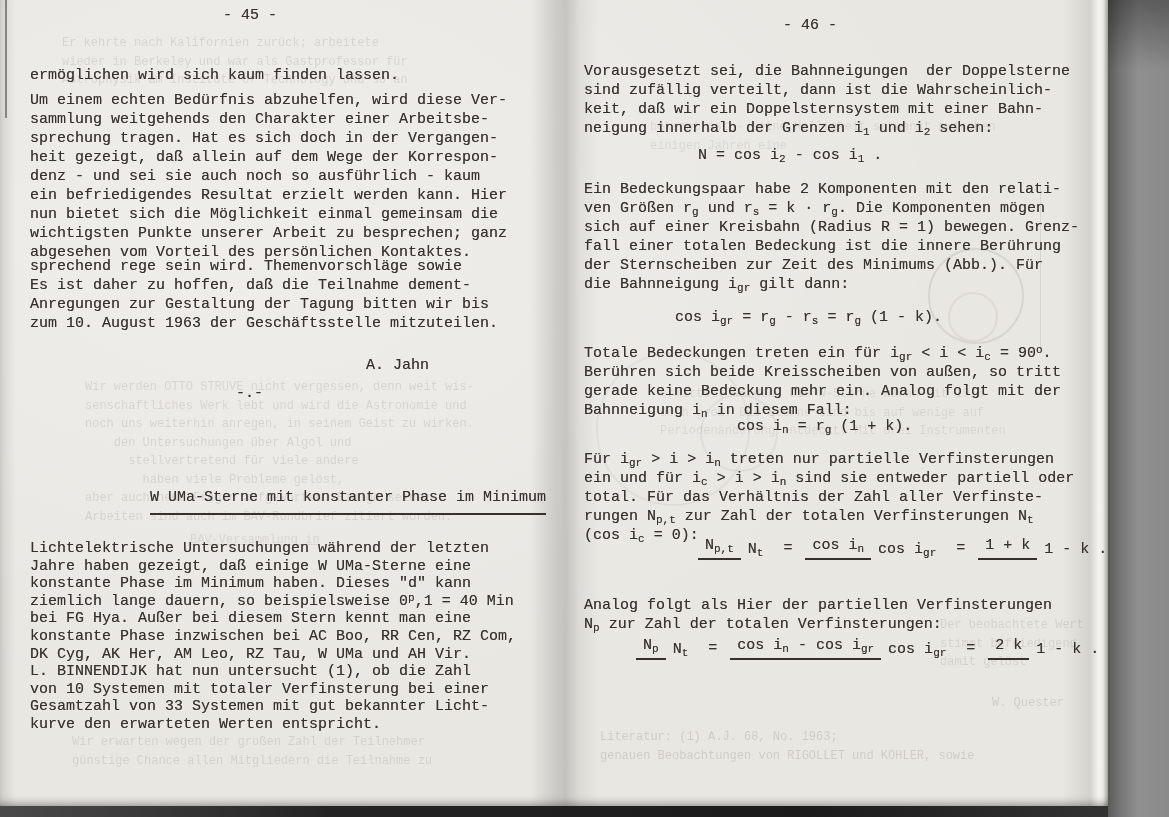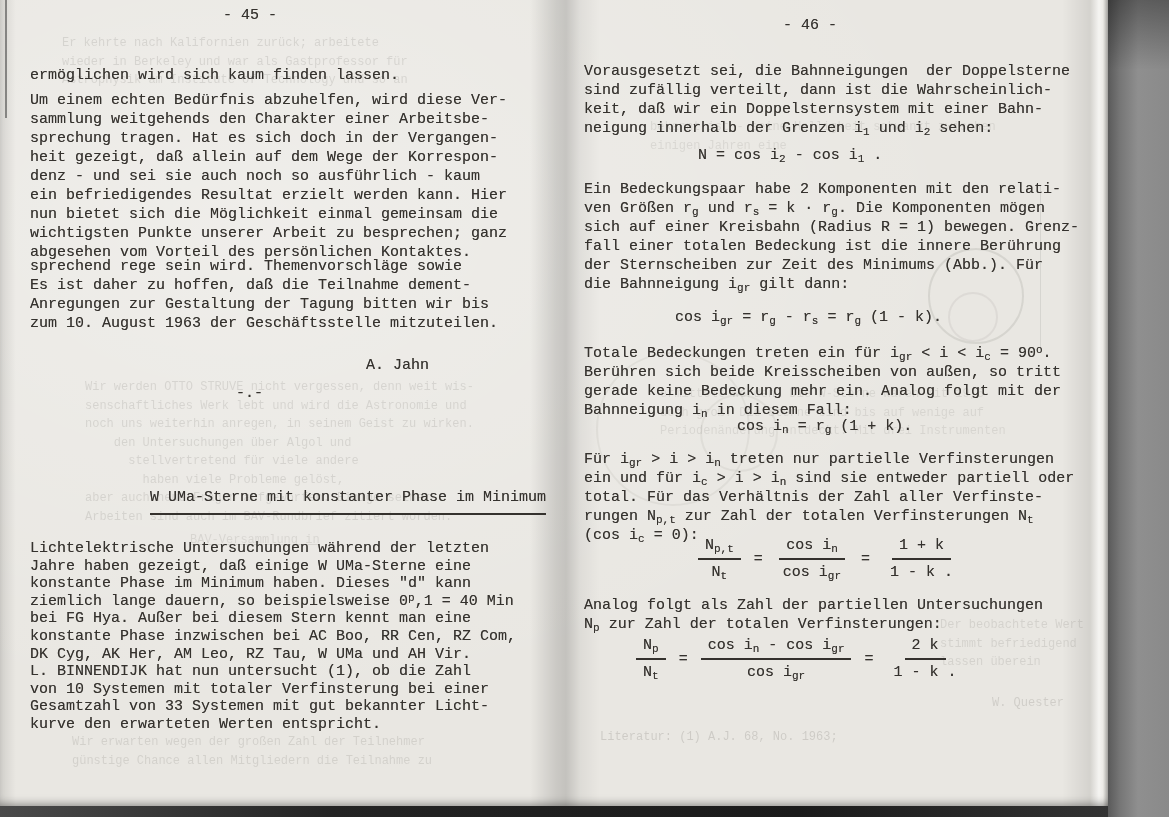--- a/index.html
+++ b/index.html
@@ -59,21 +59,21 @@
   .p-r2{left:584px;top:180px;}
   .f-r2{left:675px;top:308px;}
   .p-r3{left:584px;top:344px;}
   .f-r3{left:737px;top:417px;}
   .p-r4{left:584px;top:450px;}
   .f-r4{left:698px;top:536px;}
   .p-r5{left:584px;top:596px;}
   .f-r5{left:636px;top:636px;}
 
   .fracrow{display:flex;align-items:center;gap:13px;font-size:15px;}
-  .frac{display:inline-flex;flex-direction:column;align-items:center;}
+  .frac{display:inline-flex;flex-direction:row;align-items:center;}
   .frac .num{padding:0 7px 3px;border-bottom:2px solid #35322e;white-space:pre;}
   .frac .den{padding:3px 7px 0;white-space:pre;}
 
   
   .ghost{position:absolute;font-size:12px;line-height:18.5px;white-space:pre;
          color:#45423c;opacity:.13;filter:blur(.6px);}
   .g-lt{left:62px;top:34px;}
   .g-lm{left:60px;top:378px;margin-left:25px;}
   .g-lv{left:190px;top:531px;opacity:.11;text-decoration:underline;}
   .g-lb{left:72px;top:733px;}
@@ -93,23 +93,23 @@
 <body>
 
 <div class="spread">
 
   <div class="ghost g-lt"><div class="tline">Er kehrte nach Kalifornien zurück; arbeitete</div><div class="tline">wieder in Berkeley und war als Gastprofessor für</div><div class="tline">Astrophysik am Institute of Technology und so an</div></div>
   <div class="ghost g-lm"><div class="tline">Wir werden OTTO STRUVE nicht vergessen, denn weit wis-</div><div class="tline">senschaftliches Werk lebt und wird die Astronomie und</div><div class="tline">noch uns weiterhin anregen, in seinem Geist zu wirken.</div><div class="tline">    den Untersuchungen über Algol und</div><div class="tline">      stellvertretend für viele andere</div><div class="tline">        haben viele Probleme gelöst,</div><div class="tline">aber auch neue Fragen aufgeworfen. Einige seiner</div><div class="tline">Arbeiten sind auch im BAV-Rundbrief zitiert worden.</div></div>
   <div class="ghost g-lv">BAV-Versammlung in</div>
   <div class="ghost g-lb"><div class="tline">Wir erwarten wegen der großen Zahl der Teilnehmer</div><div class="tline">günstige Chance allen Mitgliedern die Teilnahme zu</div></div>
   <div class="ghost g-rt"><div class="tline">bekannt ist - seine Helligkeit schwankt zwischen</div><div class="tline">einigen Jahren eine</div></div>
   <div class="ghost g-rm"><div class="tline">ermittelt werden. Die W-Sterne waren mit 19,6</div><div class="tline">doch groß. Die Sterne sind bis auf wenige auf</div><div class="tline">Periodenänderung entdeckt. Mit drei Instrumenten</div></div>
-  <div class="ghost g-rd"><div class="tline">Der beobachtete Wert</div><div class="tline">stimmt befriedigend</div><div class="tline">lassen überein</div></div>
+  <div class="ghost g-rd"><div class="tline">Der beobachtete Wert</div><div class="tline">stimmt befriedigend</div><div class="tline">damit gelöst</div></div>
   <div class="ghost g-ra">W. Quester</div>
-  <div class="ghost g-rb"><div class="tline">Literatur: (1) A.J. 68, No. 1963;</div></div>
+  <div class="ghost g-rb"><div class="tline">Literatur: (1) A.J. 68, No. 1963;</div><div class="tline">genauen Beobachtungen von RIGOLLET und KOHLER, sowie</div></div>
   <div class="gcirc gc1"></div>
   <div class="gcirc gc2"></div>
   <div class="gcirc gc3"></div>
   <div class="gcirc gc4"></div>
   <div class="gline"></div>
   <div class="edge-line"></div>
 
   <section>
     <div class="txt pno-l">- 45 -</div>
     <div class="txt p-l1"><div class="tline">ermöglichen wird sich kaum finden lassen.</div></div>
@@ -141,21 +141,21 @@
         <span class="num">cos i<sub>n</sub></span>
         <span class="den">cos i<sub>gr</sub></span>
       </span>
       <span>=</span>
       <span class="frac">
         <span class="num">1 + k</span>
         <span class="den">1 - k .</span>
       </span>
     </div>
 
-    <div class="txt p-r5"><div class="tline">Analog folgt als Zahl der partiellen Untersuchungen</div><div class="tline">N<sub>p</sub> zur Zahl der totalen Verfinsterungen:</div></div>
+    <div class="txt p-r5"><div class="tline">Analog folgt als Hier der partiellen Verfinsterungen</div><div class="tline">N<sub>p</sub> zur Zahl der totalen Verfinsterungen:</div></div>
 
     <div class="txt f-r5 fracrow">
       <span class="frac">
         <span class="num">N<sub>p</sub></span>
         <span class="den">N<sub>t</sub></span>
       </span>
       <span>=</span>
       <span class="frac">
         <span class="num">cos i<sub>n</sub> - cos i<sub>gr</sub></span>
         <span class="den">cos i<sub>gr</sub></span>

